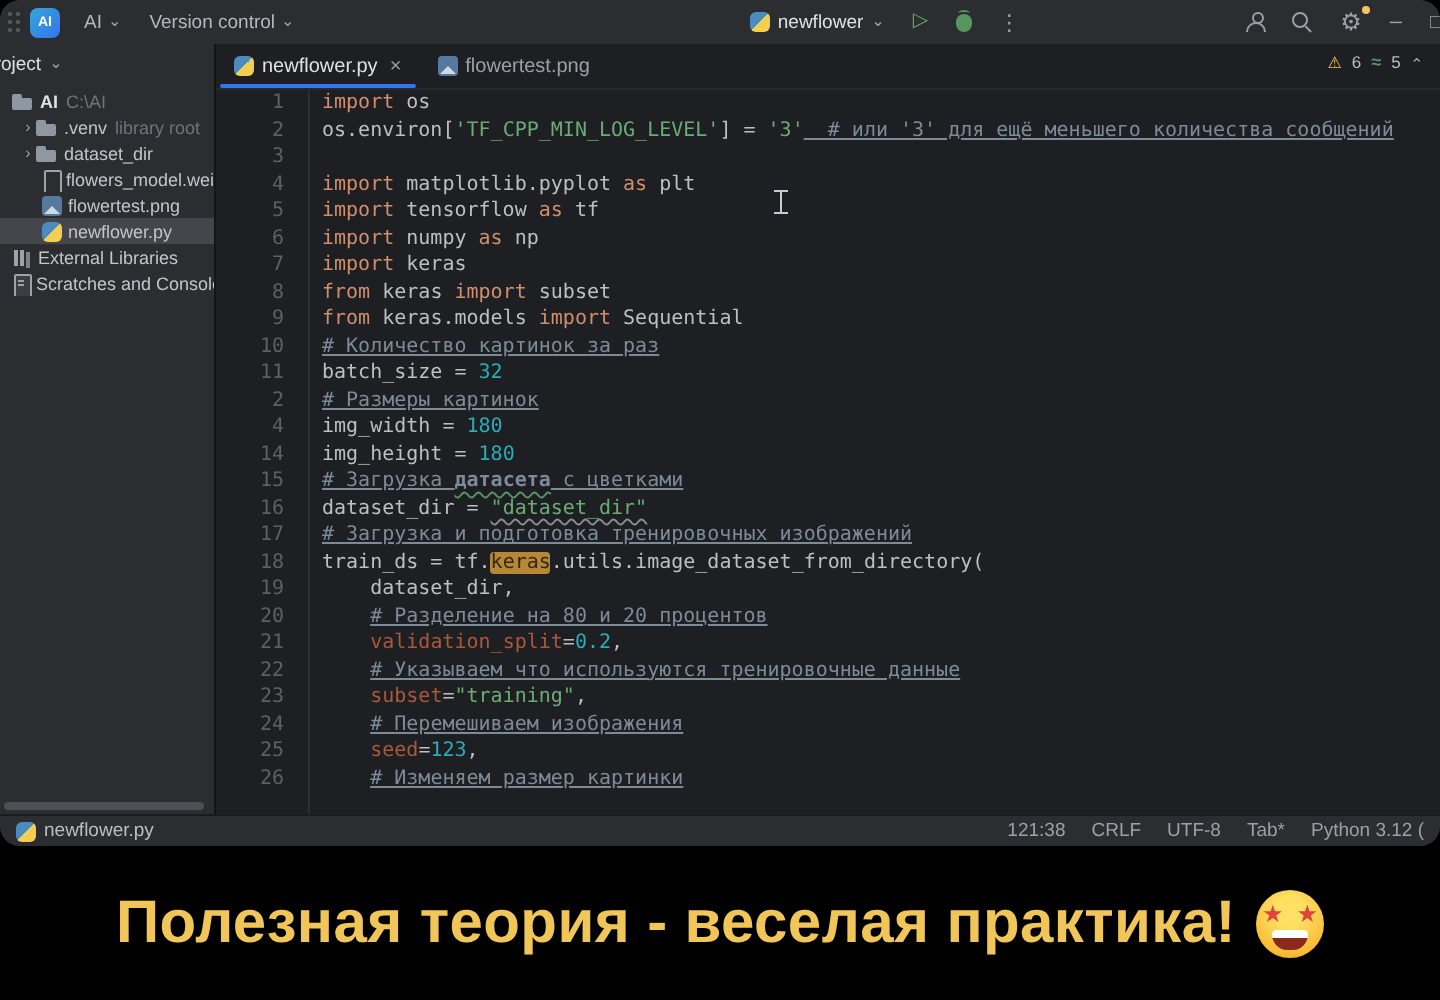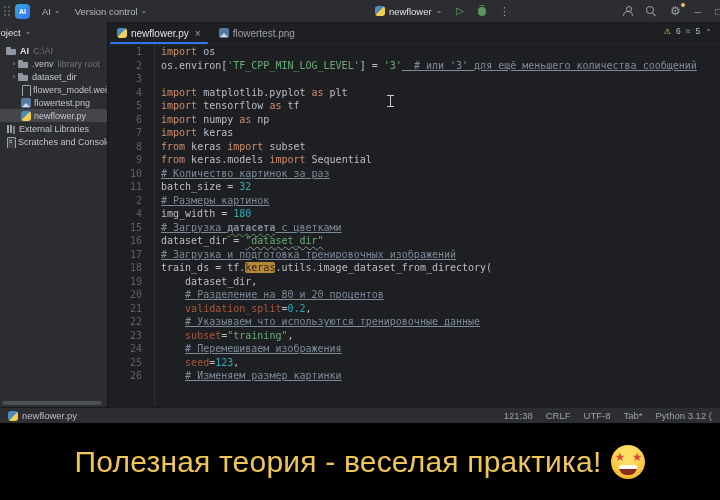--- a/index.html
+++ b/index.html
@@ -1,21 +1,21 @@
 <!DOCTYPE html>
 <html><head>
 <meta charset="utf-8">
 <style>
   * { margin:0; padding:0; box-sizing:border-box; }
   html,body { background:#000; }
   #app { position:relative; width:720px; height:500px; background:#000; overflow:hidden;
          font-family:"Liberation Sans", sans-serif; }
 
   
-  .ide { position:absolute; top:0; left:0; width:720px; height:423px; background:#1e1f22; overflow:hidden; }
+  .ide { position:absolute; top:0; left:0; width:720px; height:423px; background:#1e1f22; overflow:hidden;border-radius:10px; }
 
   
   .toolbar { position:absolute; top:0; left:0; right:0; height:22px; background:#2b2d30;
              display:flex; align-items:center; color:#b4b8bf; font-size:9.5px; }
   .grip { width:8px; height:14px; margin-left:2px; flex:none;
           background-image:radial-gradient(#55585e 1px, transparent 1.1px);
           background-size:4px 4px; background-position:1px 1px; }
   .proj-badge { width:15px; height:15px; border-radius:4px; margin:0 5px 0 5px; flex:none;
                 background:linear-gradient(135deg,#35a6d8,#3574f0); color:#fff;
                 font-size:7px; font-weight:bold; display:flex; align-items:center; justify-content:center; }
@@ -124,21 +124,21 @@
   .statusbar { position:absolute; left:0; right:0; bottom:0; height:16px; background:#2b2d30;
                border-top:1px solid #1a1b1e; display:flex; align-items:center;
                font-size:9.5px; color:#9da0a8; padding:0 8px; white-space:nowrap; }
   .sb-file { display:flex; align-items:center; gap:4px; color:#bcbec4; }
   .sb-right { margin-left:auto; display:flex; gap:13px; }
   .sb-seg { cursor:default; }
 
   
   .caption { position:absolute; left:0; top:423px; width:720px; height:77px; background:#000;
              display:flex; align-items:center; justify-content:center; gap:10px; }
-  .caption-text { color:#f1c659; font-size:30px; font-weight:normal; letter-spacing:0.2px;
+  .caption-text { color:#f1c659; font-size:30px; font-weight:bold; letter-spacing:0.2px;
                   font-family:"Liberation Sans", sans-serif; }
   .emoji { position:relative; width:34px; height:34px; border-radius:50%; flex:none;
            background:radial-gradient(circle at 50% 32%, #ffe063 25%, #f7b32b 85%); }
   .emoji .star { position:absolute; top:6px; color:#e0443a; font-size:12px; line-height:1; }
   .emoji .s1 { left:3px; } .emoji .s2 { right:3px; }
   .emoji .mouth { position:absolute; left:8px; bottom:4px; width:18px; height:10px;
                   background:linear-gradient(180deg,#ffffff 38%, #8a2a1e 38%);
                   border-radius:3px 3px 10px 10px; }
 </style>
 </head>
@@ -262,20 +262,21 @@
               <div class="code-line"><span class="ln">4</span><span class="code-text"><span class="tk-kw">import</span><span class="tk-pl"> matplotlib.pyplot </span><span class="tk-kw">as</span><span class="tk-pl"> plt</span></span></div>
               <div class="code-line"><span class="ln">5</span><span class="code-text"><span class="tk-kw">import</span><span class="tk-pl"> tensorflow </span><span class="tk-kw">as</span><span class="tk-pl"> tf</span></span></div>
               <div class="code-line"><span class="ln">6</span><span class="code-text"><span class="tk-kw">import</span><span class="tk-pl"> numpy </span><span class="tk-kw">as</span><span class="tk-pl"> np</span></span></div>
               <div class="code-line"><span class="ln">7</span><span class="code-text"><span class="tk-kw">import</span><span class="tk-pl"> keras</span></span></div>
               <div class="code-line"><span class="ln">8</span><span class="code-text"><span class="tk-kw">from</span><span class="tk-pl"> keras </span><span class="tk-kw">import</span><span class="tk-pl"> subset</span></span></div>
               <div class="code-line"><span class="ln">9</span><span class="code-text"><span class="tk-kw">from</span><span class="tk-pl"> keras.models </span><span class="tk-kw">import</span><span class="tk-pl"> Sequential</span></span></div>
               <div class="code-line"><span class="ln">10</span><span class="code-text"><span class="tk-com"># Количество картинок за раз</span></span></div>
               <div class="code-line"><span class="ln">11</span><span class="code-text"><span class="tk-pl">batch_size = </span><span class="tk-num">32</span></span></div>
               <div class="code-line"><span class="ln">2</span><span class="code-text"><span class="tk-com"># Размеры картинок</span></span></div>
               <div class="code-line"><span class="ln">4</span><span class="code-text"><span class="tk-pl">img_width = </span><span class="tk-num">180</span></span></div>
+              <div class="code-line"><span class="ln">14</span><span class="code-text"><span class="tk-pl">img_height = </span><span class="tk-num">180</span></span></div>
               <div class="code-line"><span class="ln">15</span><span class="code-text"><span class="tk-com"># Загрузка </span><span class="tk-comw">датасета</span><span class="tk-com"> с цветками</span></span></div>
               <div class="code-line"><span class="ln">16</span><span class="code-text"><span class="tk-pl">dataset_dir = </span><span class="tk-strw">"dataset_dir"</span></span></div>
               <div class="code-line"><span class="ln">17</span><span class="code-text"><span class="tk-com"># Загрузка и подготовка тренировочных изображений</span></span></div>
               <div class="code-line"><span class="ln">18</span><span class="code-text"><span class="tk-pl">train_ds = tf.</span><span class="tk-hl">keras</span><span class="tk-pl">.utils.image_dataset_from_directory(</span></span></div>
               <div class="code-line"><span class="ln">19</span><span class="code-text"><span class="tk-pl">    dataset_dir,</span></span></div>
               <div class="code-line"><span class="ln">20</span><span class="code-text"><span class="tk-pl">    </span><span class="tk-com"># Разделение на 80 и 20 процентов</span></span></div>
               <div class="code-line"><span class="ln">21</span><span class="code-text"><span class="tk-pl">    </span><span class="tk-arg">validation_split</span><span class="tk-pl">=</span><span class="tk-num">0.2</span><span class="tk-pl">,</span></span></div>
               <div class="code-line"><span class="ln">22</span><span class="code-text"><span class="tk-pl">    </span><span class="tk-com"># Указываем что используются тренировочные данные</span></span></div>
               <div class="code-line"><span class="ln">23</span><span class="code-text"><span class="tk-pl">    </span><span class="tk-arg">subset</span><span class="tk-pl">=</span><span class="tk-str">"training"</span><span class="tk-pl">,</span></span></div>
               <div class="code-line"><span class="ln">24</span><span class="code-text"><span class="tk-pl">    </span><span class="tk-com"># Перемешиваем изображения</span></span></div>

